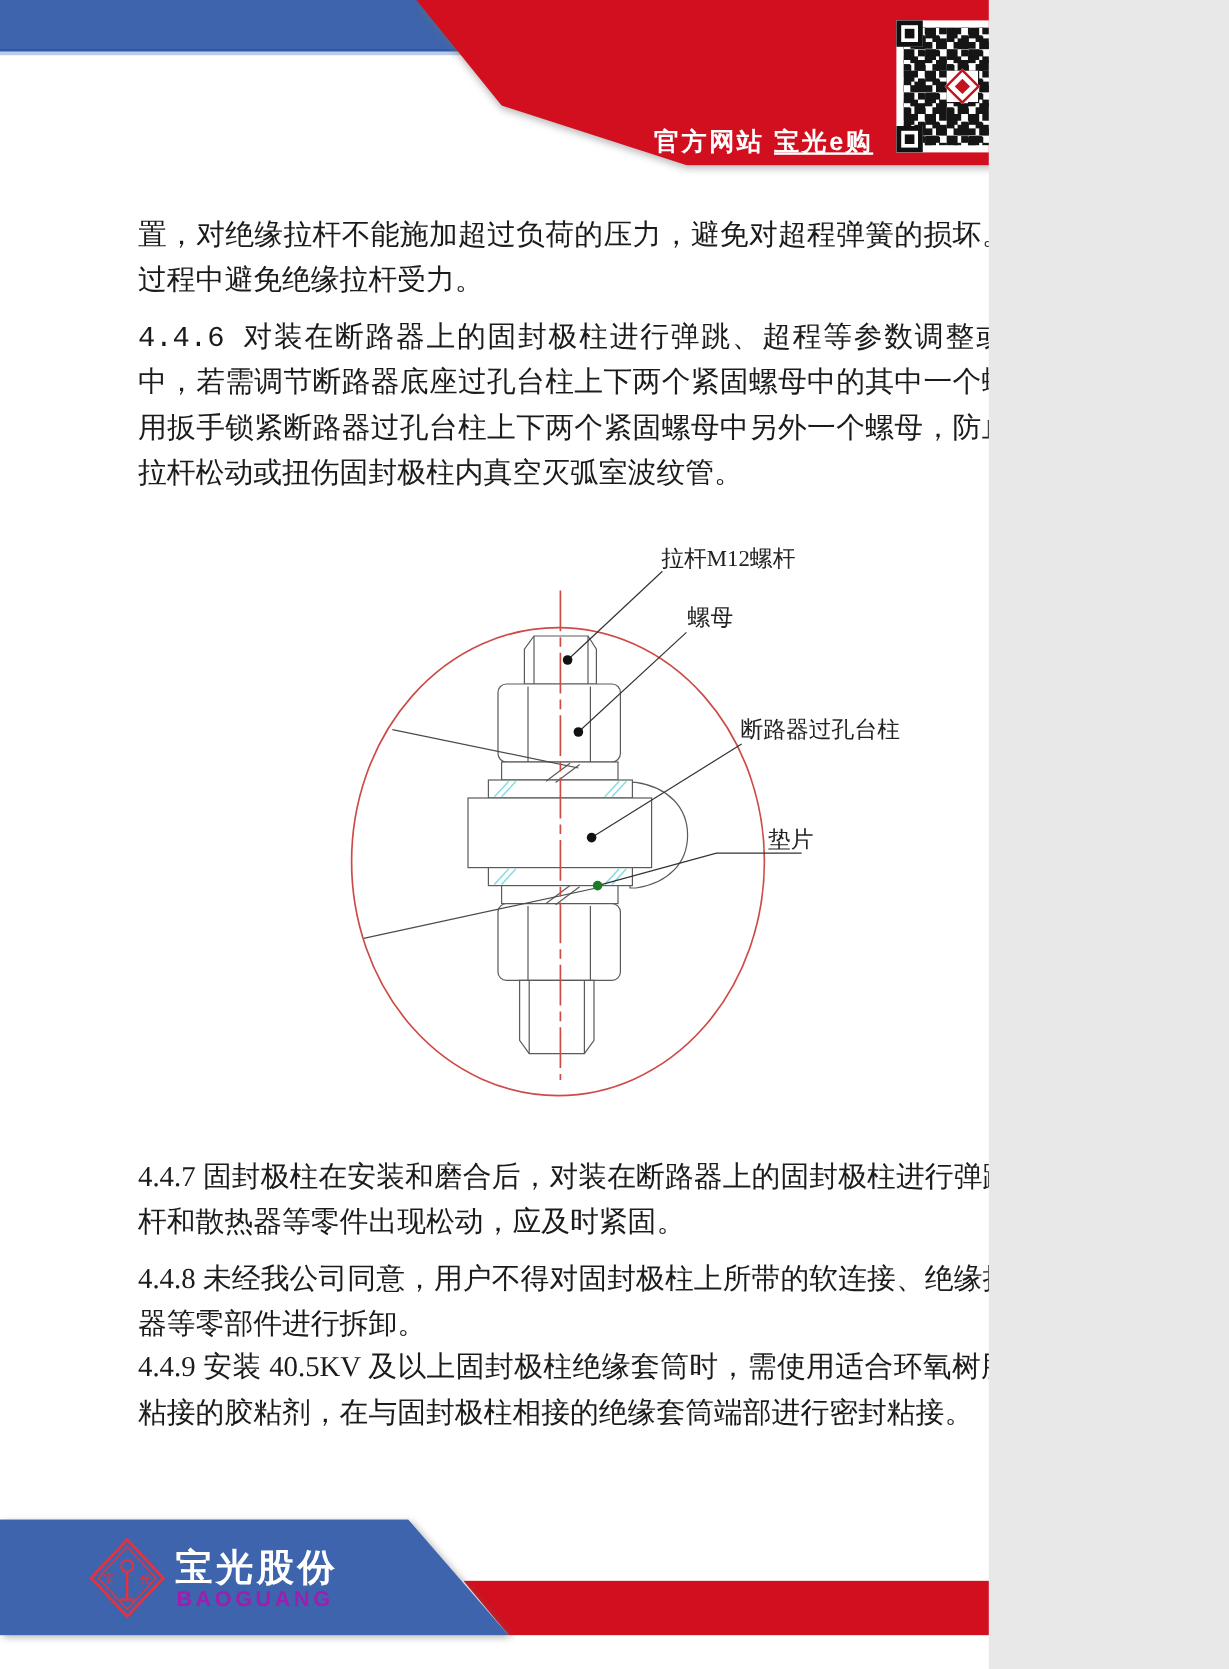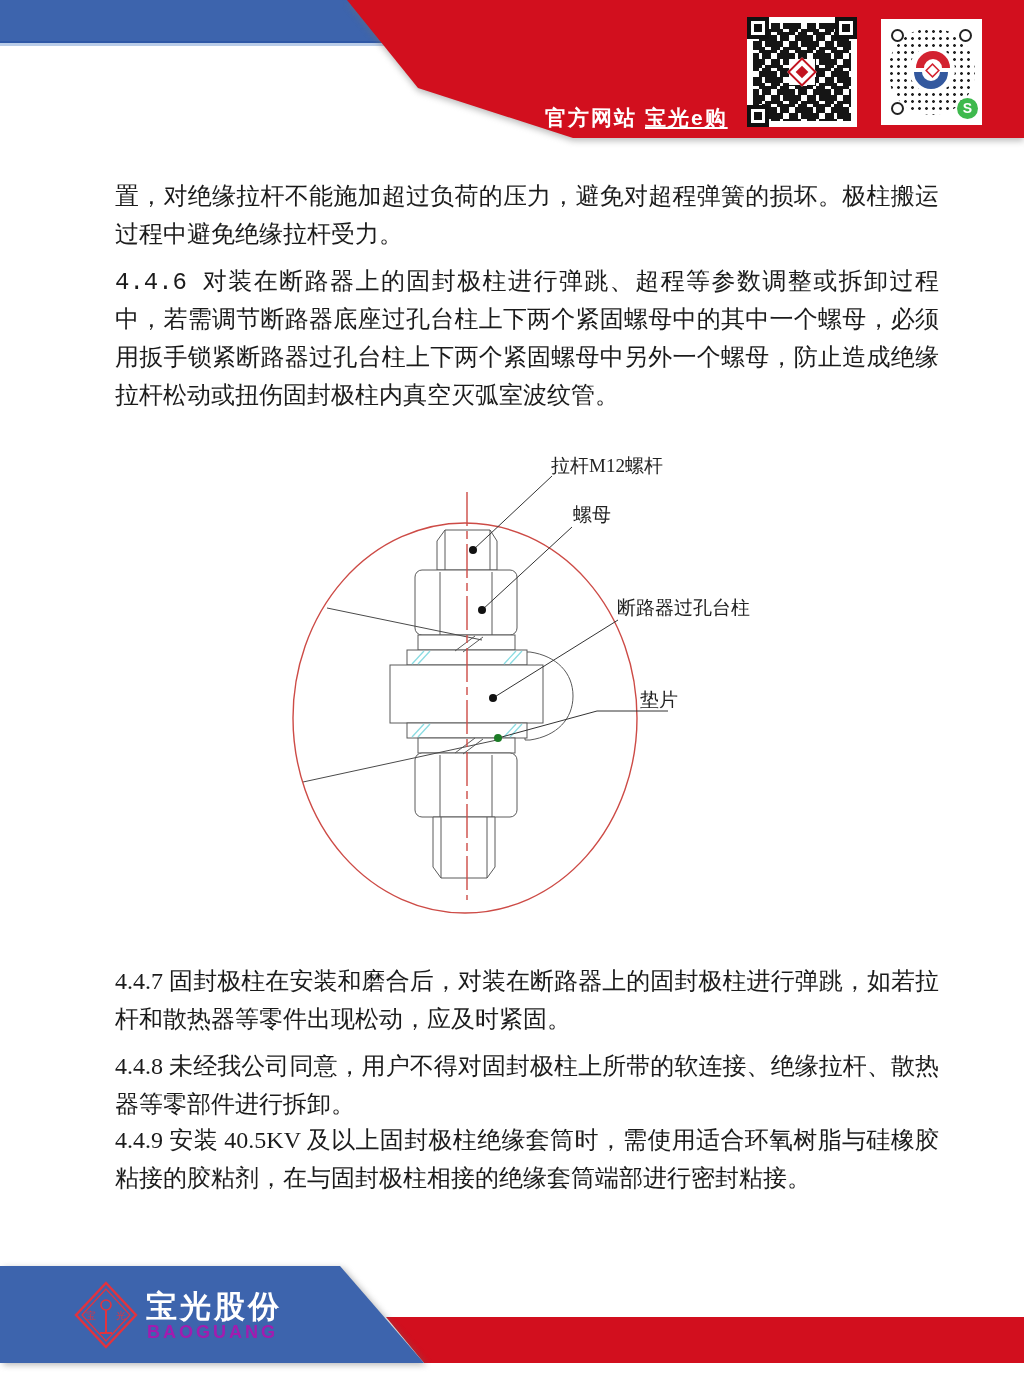--- a/index.html
+++ b/index.html
@@ -1,16 +1,16 @@
 <!DOCTYPE html>
 <html><head>
 <meta charset="utf-8">
 <style>
   html,body{margin:0;padding:0;background:#e8e8e8;}
-  .page{position:relative;width:1024px;height:1391px;background:#ffffff;overflow:hidden;
+  .page{position:relative;width:824px;height:1391px;background:#ffffff;overflow:hidden;
         font-family:"Liberation Serif","DejaVu Serif",serif;}
   
   .hdr-blue{position:absolute;left:0;top:0;width:505px;height:41px;background:#3d64ad;
             border-bottom:2px solid #2e57a6;}
   .hdr-blue-light{position:absolute;left:0;top:43px;width:505px;height:3px;background:#b9cce8;}
   .hdr-red-wrap{position:absolute;left:0;top:0;width:1024px;height:138px;
                 filter:drop-shadow(0 3px 3px rgba(110,110,110,.45));}
   .hdr-red{width:1024px;height:138px;background:#d20f1e;
            clip-path:polygon(347px 0,1024px 0,1024px 138px,573px 138px,418px 88px);}
   .hdr-link{position:absolute;top:104px;color:#ffffff;font-size:21px;font-weight:bold;

